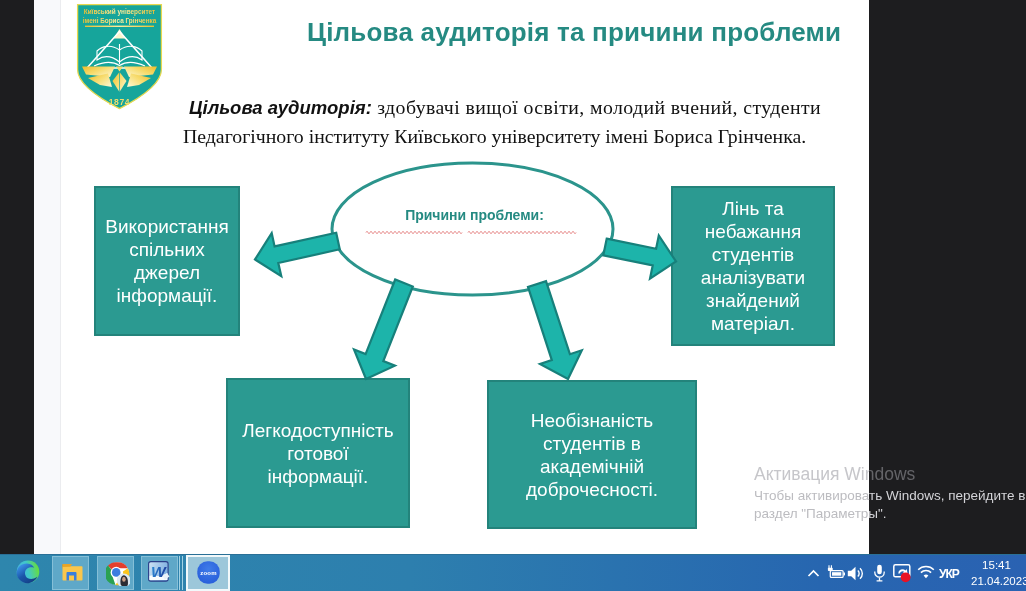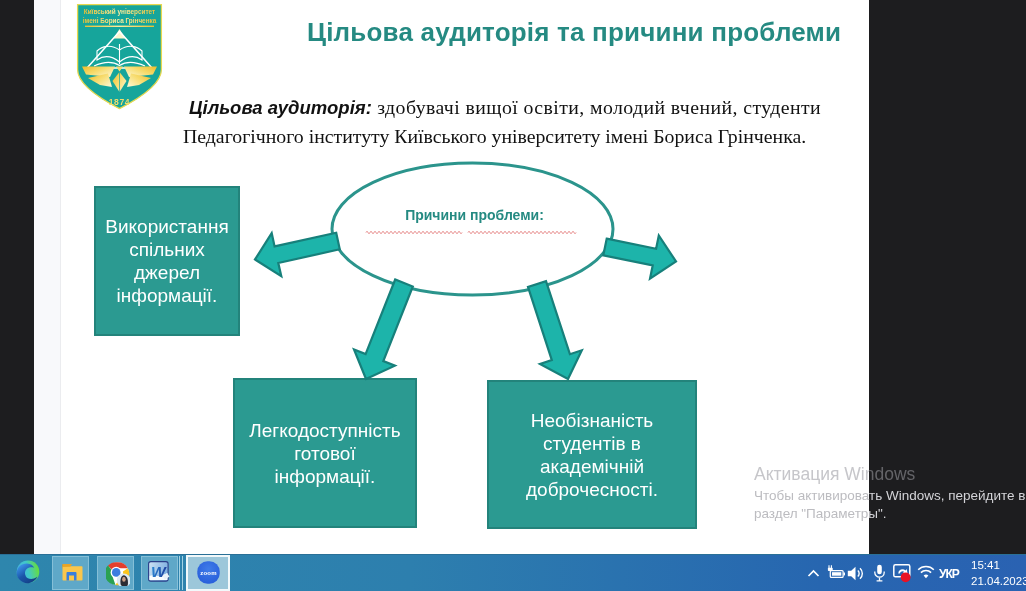--- a/index.html
+++ b/index.html
@@ -78,21 +78,24 @@
   <div class="abs" id="title">Цільова аудиторія та причини проблеми</div>
 
   <div class="abs" id="para">
       <div id="pl1" style="white-space:nowrap;margin-left:6px;"><span class="bi">Цільова аудиторія:</span><span id="t1" style="letter-spacing:0.42px;"> здобувачі вищої освіти, молодий вчений, студенти</span></div>
       <div id="pl2" style="white-space:nowrap;">Педагогічного інституту Київського університету імені Бориса Грінченка.</div>
     </div>
 
   <div class="tealbox" style="left:94px;top:186px;width:146px;height:150px;">
       <div>Використання<br>спільних<br>джерел<br>інформації.</div>
     </div>
-  <div class="tealbox" style="left:233px;top:378px;width:184px;height:150px;">
+  <div class="tealbox" style="left:671px;top:186px;width:164px;height:160px;">
+      <div>Лінь та<br>небажання<br>студентів<br>аналізувати<br>знайдений<br>матеріал.</div>
+    </div>
+  <div class="tealbox" style="left:226px;top:378px;width:184px;height:150px;">
       <div>Легкодоступність<br>готової<br>інформації.</div>
     </div>
   <div class="tealbox" style="left:487px;top:380px;width:210px;height:149px;">
       <div>Необізнаність<br>студентів в<br>академічній<br>доброчесності.</div>
     </div>
 
   <svg class="abs" style="left:0;top:0;" width="1026" height="554" viewBox="0 0 1026 554">
     <ellipse cx="472.5" cy="229" rx="140.5" ry="66" fill="#ffffff" stroke="#2b948c" stroke-width="3"></ellipse>
     <path d="M366,232.5 Q367,230.1 368,232.5 T370,232.5 T372,232.5 T374,232.5 T376,232.5 T378,232.5 T380,232.5 T382,232.5 T384,232.5 T386,232.5 T388,232.5 T390,232.5 T392,232.5 T394,232.5 T396,232.5 T398,232.5 T400,232.5 T402,232.5 T404,232.5 T406,232.5 T408,232.5 T410,232.5 T412,232.5 T414,232.5 T416,232.5 T418,232.5 T420,232.5 T422,232.5 T424,232.5 T426,232.5 T428,232.5 T430,232.5 T432,232.5 T434,232.5 T436,232.5 T438,232.5 T440,232.5 T442,232.5 T444,232.5 T446,232.5 T448,232.5 T450,232.5 T452,232.5 T454,232.5 T456,232.5 T458,232.5 T460,232.5 T462,232.5" fill="none" stroke="#e07070" stroke-width="0.9"></path>
     <path d="M468,232.5 Q469,230.1 470,232.5 T472,232.5 T474,232.5 T476,232.5 T478,232.5 T480,232.5 T482,232.5 T484,232.5 T486,232.5 T488,232.5 T490,232.5 T492,232.5 T494,232.5 T496,232.5 T498,232.5 T500,232.5 T502,232.5 T504,232.5 T506,232.5 T508,232.5 T510,232.5 T512,232.5 T514,232.5 T516,232.5 T518,232.5 T520,232.5 T522,232.5 T524,232.5 T526,232.5 T528,232.5 T530,232.5 T532,232.5 T534,232.5 T536,232.5 T538,232.5 T540,232.5 T542,232.5 T544,232.5 T546,232.5 T548,232.5 T550,232.5 T552,232.5 T554,232.5 T556,232.5 T558,232.5 T560,232.5 T562,232.5 T564,232.5 T566,232.5 T568,232.5 T570,232.5 T572,232.5 T574,232.5 T576,232.5" fill="none" stroke="#e07070" stroke-width="0.9"></path>
@@ -219,14 +222,14 @@
       <rect x="0.8" y="0.8" width="16" height="12" rx="1.6" fill="none" stroke="#fff" stroke-width="1.5"></rect>
       <path d="M5.2 9.5 a4.3 4.3 0 0 1 7.3 -3 l1.2 -1.5 0.8 4.6 -4.6 -0.6 1.3 -1.2 a2.9 2.9 0 0 0 -4.4 1.7 Z" fill="#fff"></path>
       <circle cx="12.6" cy="13.3" r="4.9" fill="#e81224"></circle>
     </svg>
     <svg class="abs" style="left:916.5px;top:565px;" width="18" height="14" viewBox="0 0 18 14">
       <path d="M9 13.2 L6.6 10.4 a3.8 3.8 0 0 1 4.8 0 Z" fill="#fff"></path>
       <path d="M3.9 7.6 a7.2 7.2 0 0 1 10.2 0" fill="none" stroke="#fff" stroke-width="1.5"></path>
       <path d="M1.2 4.8 a11 11 0 0 1 15.6 0" fill="none" stroke="#fff" stroke-width="1.5"></path>
     </svg>
     <div class="tray" style="left:939px;top:567px;font-size:12px;font-weight:bold;letter-spacing:-1px;">УКР</div>
-    <div class="tray" style="left:971px;top:556.5px;width:51px;font-size:11.5px;line-height:16.3px;">15:41<br>21.04.2023</div>
+    <div class="tray" style="left:971px;top:556.5px;width:51px;font-size:11.5px;text-align:center;line-height:16.3px;">15:41<br>21.04.2023</div>
 </div>
 
 </body></html>

